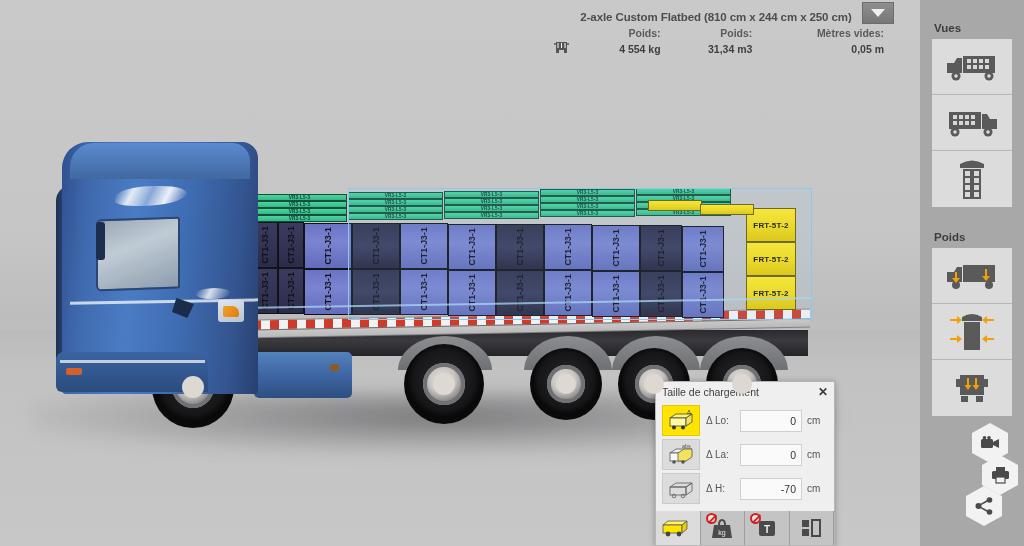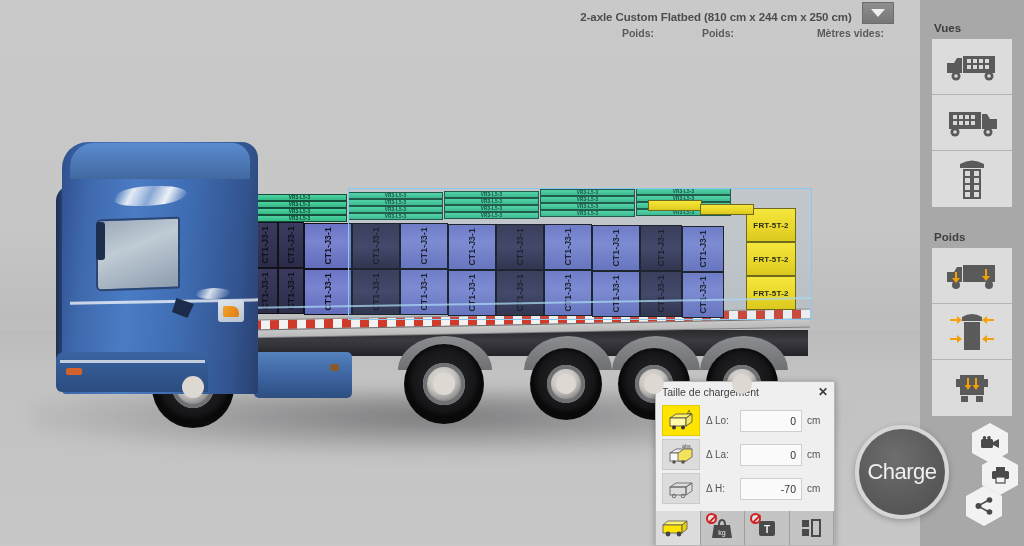--- a/index.html
+++ b/index.html
@@ -432,20 +432,34 @@
     <table class="htable">
       <thead>
         <tr>
           <th class="hicon-cell"></th>
           <th>Poids:</th>
           <th>Poids:</th>
           <th>Mètres vides:</th>
         </tr>
       </thead>
       <tbody id="summary-body">
+          <tr class="bold">
+            <td class="hicon-cell"><svg width="17" height="13" viewBox="0 0 17 13">
+                <rect x="3" y="1" width="11" height="8" fill="#555"></rect>
+                <path d="M1 3 L3 3 M14 3 L16 3" stroke="#555" stroke-width="1.5"></path>
+                <rect x="3" y="9" width="3" height="3" fill="#555"></rect>
+                <rect x="11" y="9" width="3" height="3" fill="#555"></rect>
+                <g stroke="#fff" stroke-width="1">
+                  <path d="M5 2 L5 7 M8.5 2 L8.5 7 M12 2 L12 7"></path>
+                </g>
+              </svg></td>
+            <td>4 554 kg</td>
+            <td>31,34 m3</td>
+            <td>0,05 m</td>
+          </tr>
         </tbody>
     </table>
   </div>
   <div class="dropdown-btn">
     <span class="caret"></span>
   </div>
 
   <div class="sidebar">
     <div class="sb-title">Vues</div>
     <div class="sb-group">
@@ -632,23 +646,20 @@
       <div class="dlg-tab">
         <svg width="24" height="22" viewBox="0 0 24 22">
           <rect x="3" y="3" width="7" height="7" fill="#4a4a4a"></rect>
           <rect x="3" y="12" width="7" height="7" fill="#4a4a4a"></rect>
           <rect x="13" y="3" width="8" height="16" fill="none" stroke="#4a4a4a" stroke-width="2"></rect>
         </svg>
       </div>
     </div>
   </div>
 
-  <div class="charge">
-    <span class="charge-lbl">Charge</span>
-  </div>
   <div class="hexcol">
     <div class="hex" style="left:10px; top:0;">
       <svg width="20" height="14" viewBox="0 0 20 14">
         <rect x="1" y="3" width="12" height="9" rx="1.5" fill="#4a4a4a"></rect>
         <path d="M13 6 L19 3 L19 12 L13 9 Z" fill="#4a4a4a"></path>
         <circle cx="4.5" cy="1.8" r="1.8" fill="#4a4a4a"></circle>
           <circle cx="9" cy="1.8" r="1.8" fill="#4a4a4a"></circle>
       </svg>
     </div>
     <div class="hex" style="left:20px; top:32px;">

